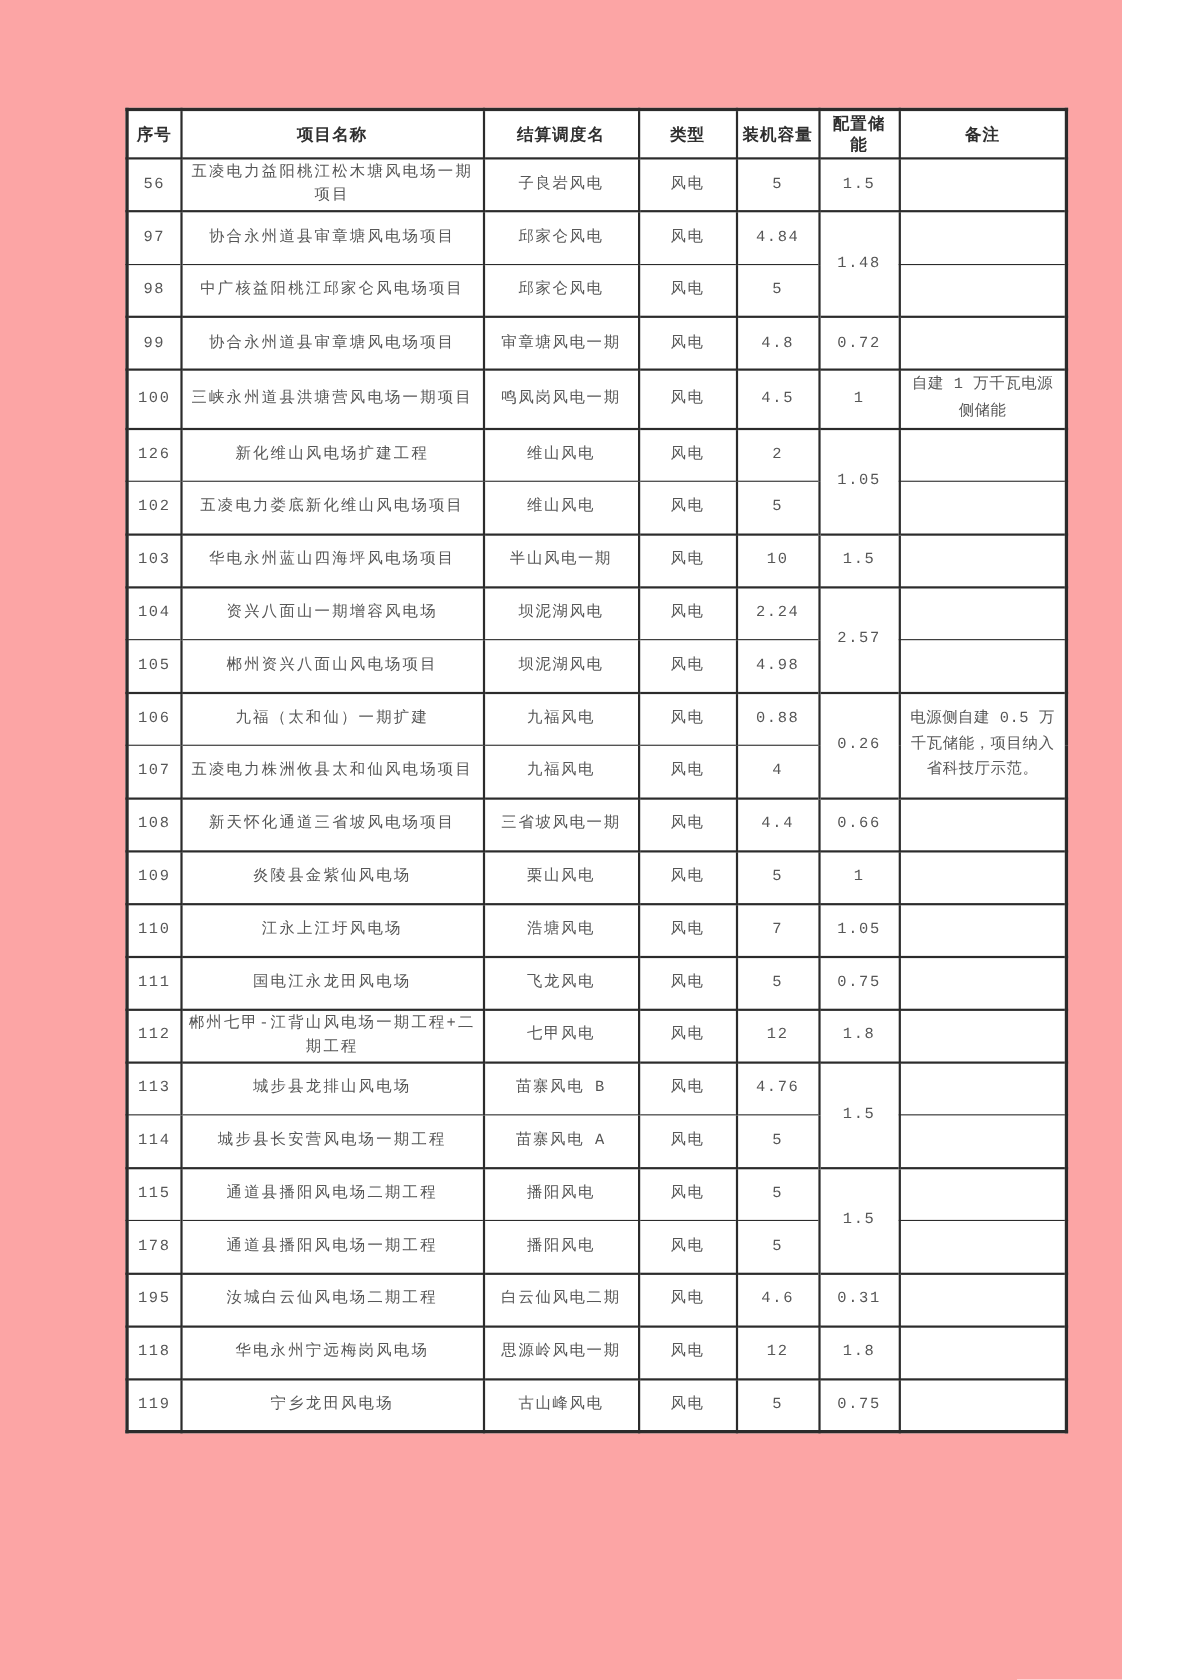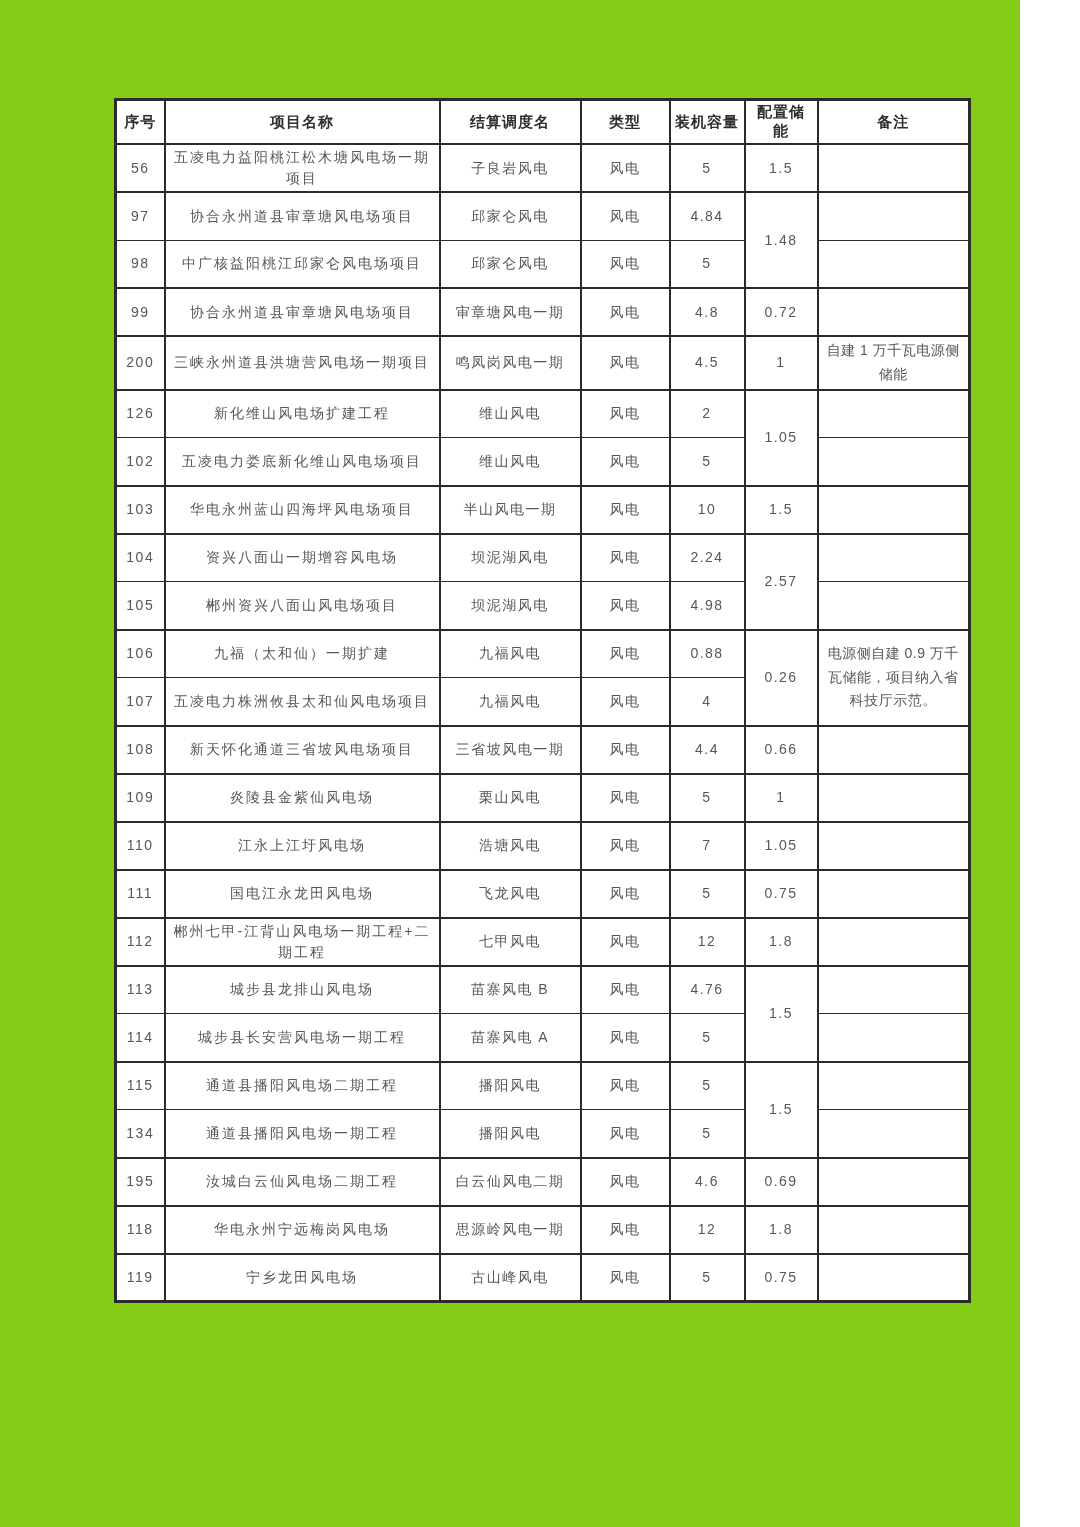--- a/index.html
+++ b/index.html
@@ -4,22 +4,22 @@
 <style>
   html, body {
     margin: 0;
     padding: 0;
     background: #ffffff;
   }
   .page {
     position: relative;
     width: 1020px;
     height: 1527px;
-    background: #84cc16;
-    font-family: Liberation Sans, sans-serif;
+    background: #fca5a5;
+    font-family: Liberation Mono, monospace;
   }
   table.project-table {
     position: absolute;
     left: 114px;
     top: 98px;
     width: 854px;
     table-layout: fixed;
     border-collapse: collapse;
     border: 3px solid #2b2b2b;
     background: #ffffff;
@@ -117,21 +117,21 @@
         <tr>
           <td>99</td>
           <td class="name-cell">协合永州道县审章塘风电场项目</td>
           <td>审章塘风电一期</td>
           <td>风电</td>
           <td>4.8</td>
           <td>0.72</td>
           <td class="remark-cell"></td>
         </tr>
         <tr>
-          <td>200</td>
+          <td>100</td>
           <td class="name-cell">三峡永州道县洪塘营风电场一期项目</td>
           <td>鸣凤岗风电一期</td>
           <td>风电</td>
           <td>4.5</td>
           <td>1</td>
           <td class="remark-cell">自建 1 万千瓦电源侧储能</td>
         </tr>
         <tr class="merge-top">
           <td>126</td>
           <td class="name-cell">新化维山风电场扩建工程</td>
@@ -175,21 +175,21 @@
           <td>4.98</td>
           <td class="remark-cell"></td>
         </tr>
         <tr class="merge-top">
           <td>106</td>
           <td class="name-cell">九福（太和仙）一期扩建</td>
           <td>九福风电</td>
           <td>风电</td>
           <td>0.88</td>
           <td rowspan="2">0.26</td>
-          <td rowspan="2" class="remark-cell">电源侧自建 0.9 万千瓦储能，项目纳入省科技厅示范。</td>
+          <td rowspan="2" class="remark-cell">电源侧自建 0.5 万千瓦储能，项目纳入省科技厅示范。</td>
         </tr>
         <tr class="merge-bottom">
           <td>107</td>
           <td class="name-cell">五凌电力株洲攸县太和仙风电场项目</td>
           <td>九福风电</td>
           <td>风电</td>
           <td>4</td>
         </tr>
         <tr>
           <td>108</td>
@@ -256,34 +256,34 @@
         <tr class="merge-top">
           <td>115</td>
           <td class="name-cell">通道县播阳风电场二期工程</td>
           <td>播阳风电</td>
           <td>风电</td>
           <td>5</td>
           <td rowspan="2">1.5</td>
           <td class="remark-cell"></td>
         </tr>
         <tr class="merge-bottom">
-          <td>134</td>
+          <td>178</td>
           <td class="name-cell">通道县播阳风电场一期工程</td>
           <td>播阳风电</td>
           <td>风电</td>
           <td>5</td>
           <td class="remark-cell"></td>
         </tr>
         <tr>
           <td>195</td>
           <td class="name-cell">汝城白云仙风电场二期工程</td>
           <td>白云仙风电二期</td>
           <td>风电</td>
           <td>4.6</td>
-          <td>0.69</td>
+          <td>0.31</td>
           <td class="remark-cell"></td>
         </tr>
         <tr>
           <td>118</td>
           <td class="name-cell">华电永州宁远梅岗风电场</td>
           <td>思源岭风电一期</td>
           <td>风电</td>
           <td>12</td>
           <td>1.8</td>
           <td class="remark-cell"></td>

